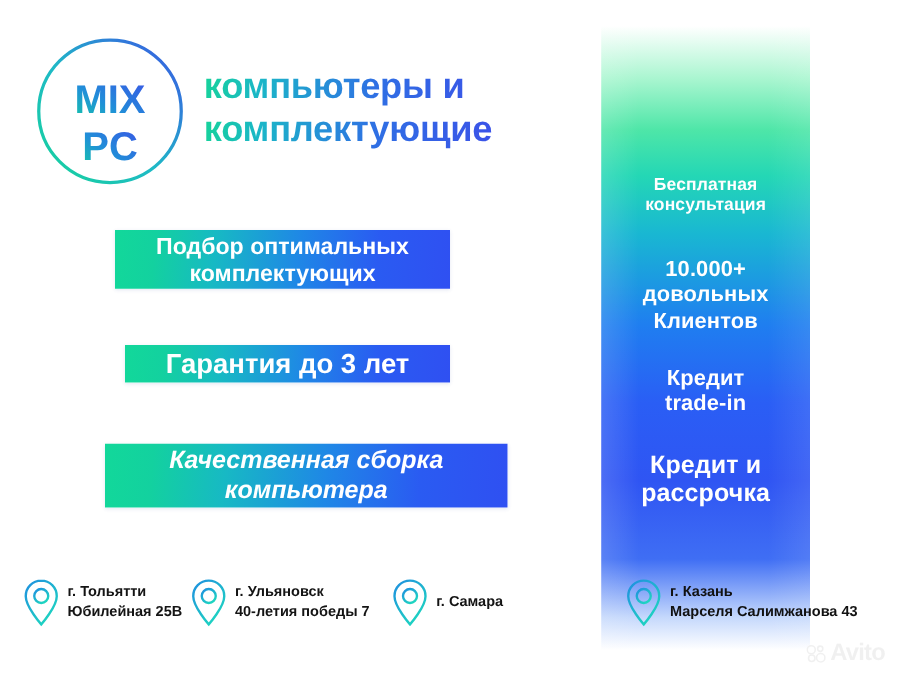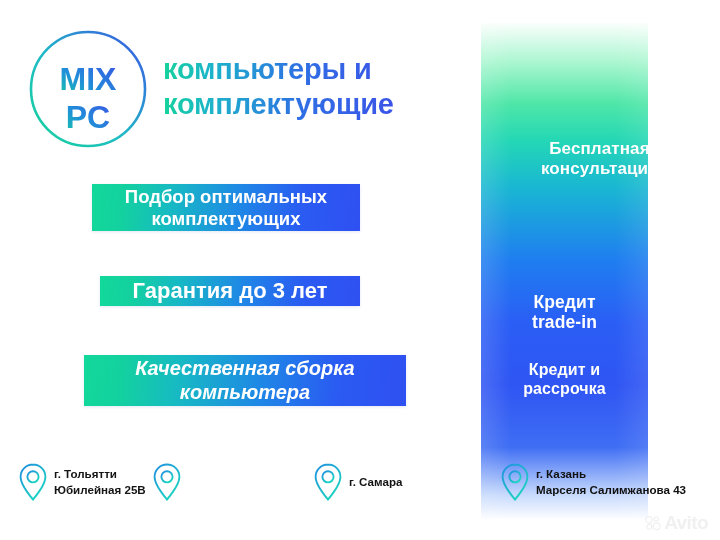--- a/index.html
+++ b/index.html
@@ -75,24 +75,24 @@
     font-weight: bold;
     letter-spacing: 0.1px;
   }
   .rc-item {
     position: absolute;
     left: 0;
     width: 167px;
     line-height: 1.17;
     text-shadow: 0 0 1px rgba(0,0,0,0.03);
   }
-  .rc-1 { top: 139px; font-size: 17px; padding-left: 35px; }
+  .rc-1 { top: 139px; font-size: 14px; }
   .rc-2 { top: 205px; font-size: 17.5px; }
   .rc-3 { top: 292px; font-size: 17.5px; }
-  .rc-4 { top: 361px; font-size: 16px; }
+  .rc-4 { top: 361px; font-size: 20px; }
 
   
   .logo-wrap {
     position: absolute;
     left: 27px;
     top: 28px;
     width: 122px;
     height: 122px;
     z-index: 4;
   }
@@ -206,20 +206,25 @@
 
 <div id="stage">
 
   <div class="right-panel"></div>
   <div class="right-panel-glow"></div>
 
   <div class="right-col-text">
     <div class="rc-item rc-1">
       <span>Бесплатная</span><br>
       <span>консультация</span>
+    </div>
+    <div class="rc-item rc-2">
+      <span>10.000+</span><br>
+      <span>довольных</span><br>
+      <span>Клиентов</span>
     </div>
     <div class="rc-item rc-3">
       <span>Кредит</span><br>
       <span>trade-in</span>
     </div>
     <div class="rc-item rc-4">
       <span>Кредит и</span><br>
       <span>рассрочка</span>
     </div>
   </div>
@@ -286,20 +291,24 @@
         <span class="city">г. Тольятти</span>
         <span class="street">Юбилейная 25В</span>
       </div>
     </div>
 
     <div class="addr addr-b">
       <svg class="pin" viewBox="0 0 30 40">
         <path d="M15 2.5 C8.1 2.5 2.6 8 2.6 14.9 C2.6 23.4 15 37.5 15 37.5 C15 37.5 27.4 23.4 27.4 14.9 C27.4 8 21.9 2.5 15 2.5 Z" fill="none" stroke="url(#pinGradA)" stroke-width="1.9"></path>
         <circle cx="15" cy="14.8" r="5.6" fill="none" stroke="url(#pinGradA)" stroke-width="1.9"></circle>
       </svg>
+      <div class="addr-txt">
+        <span class="city">г. Ульяновск</span>
+        <span class="street">40-летия победы 7</span>
+      </div>
     </div>
 
     <div class="addr addr-c">
       <svg class="pin" viewBox="0 0 30 40">
         <path d="M15 2.5 C8.1 2.5 2.6 8 2.6 14.9 C2.6 23.4 15 37.5 15 37.5 C15 37.5 27.4 23.4 27.4 14.9 C27.4 8 21.9 2.5 15 2.5 Z" fill="none" stroke="url(#pinGradA)" stroke-width="1.9"></path>
         <circle cx="15" cy="14.8" r="5.6" fill="none" stroke="url(#pinGradA)" stroke-width="1.9"></circle>
       </svg>
       <div class="addr-txt">
         <span class="city">г. Самара</span>
       </div>

